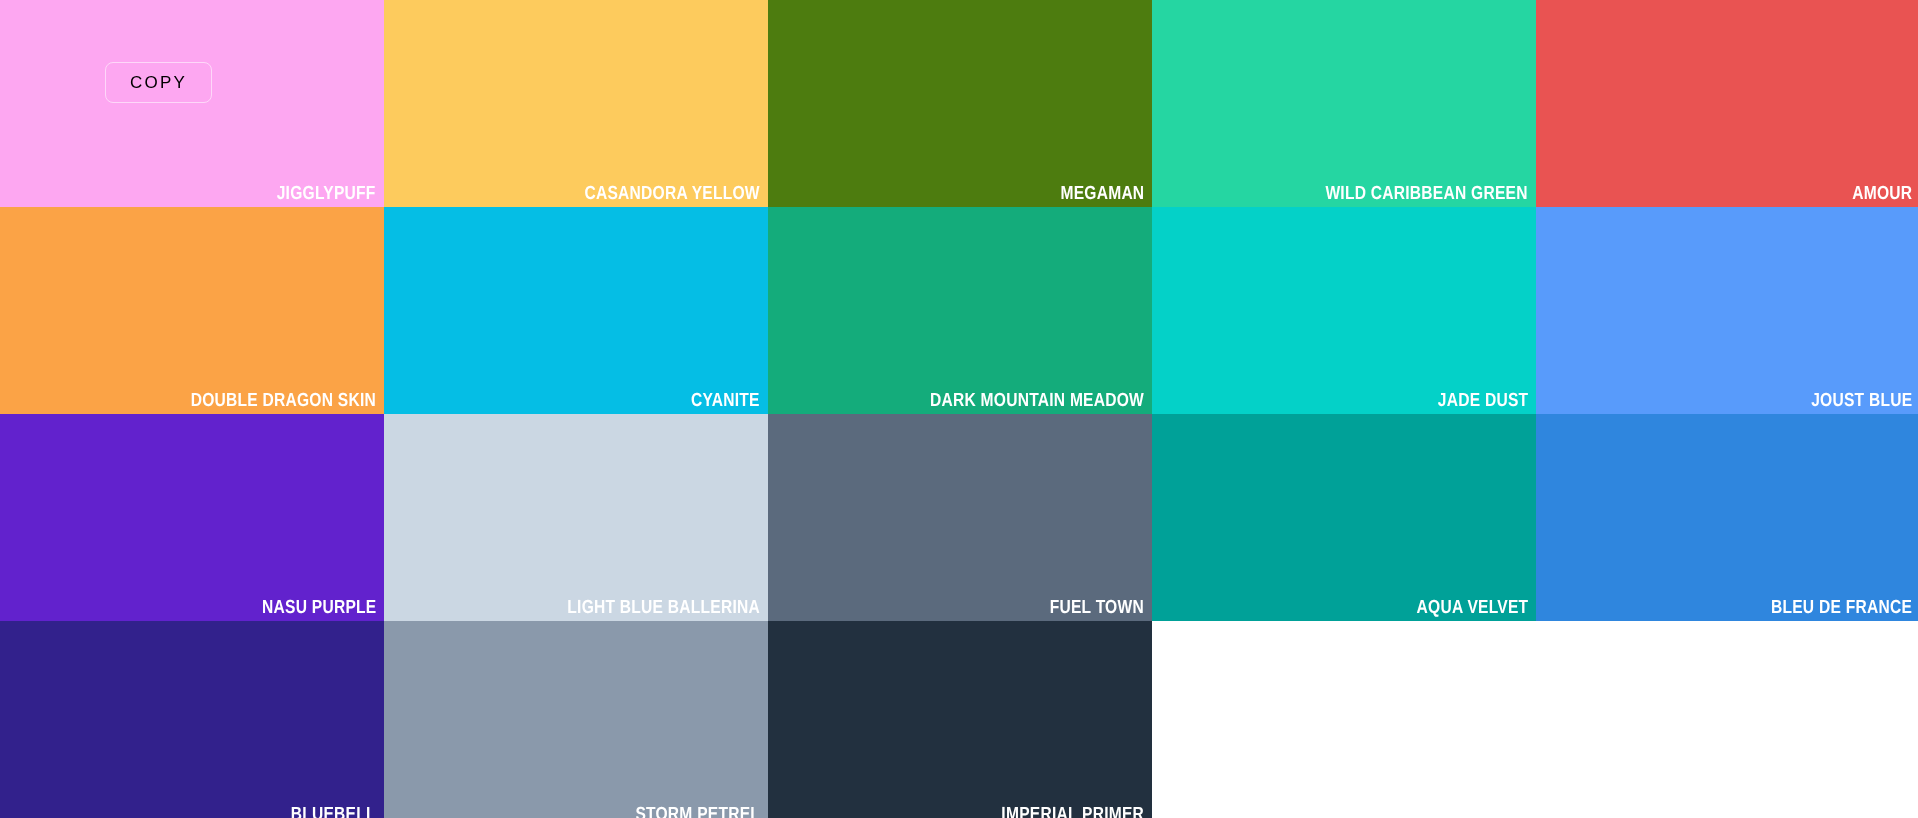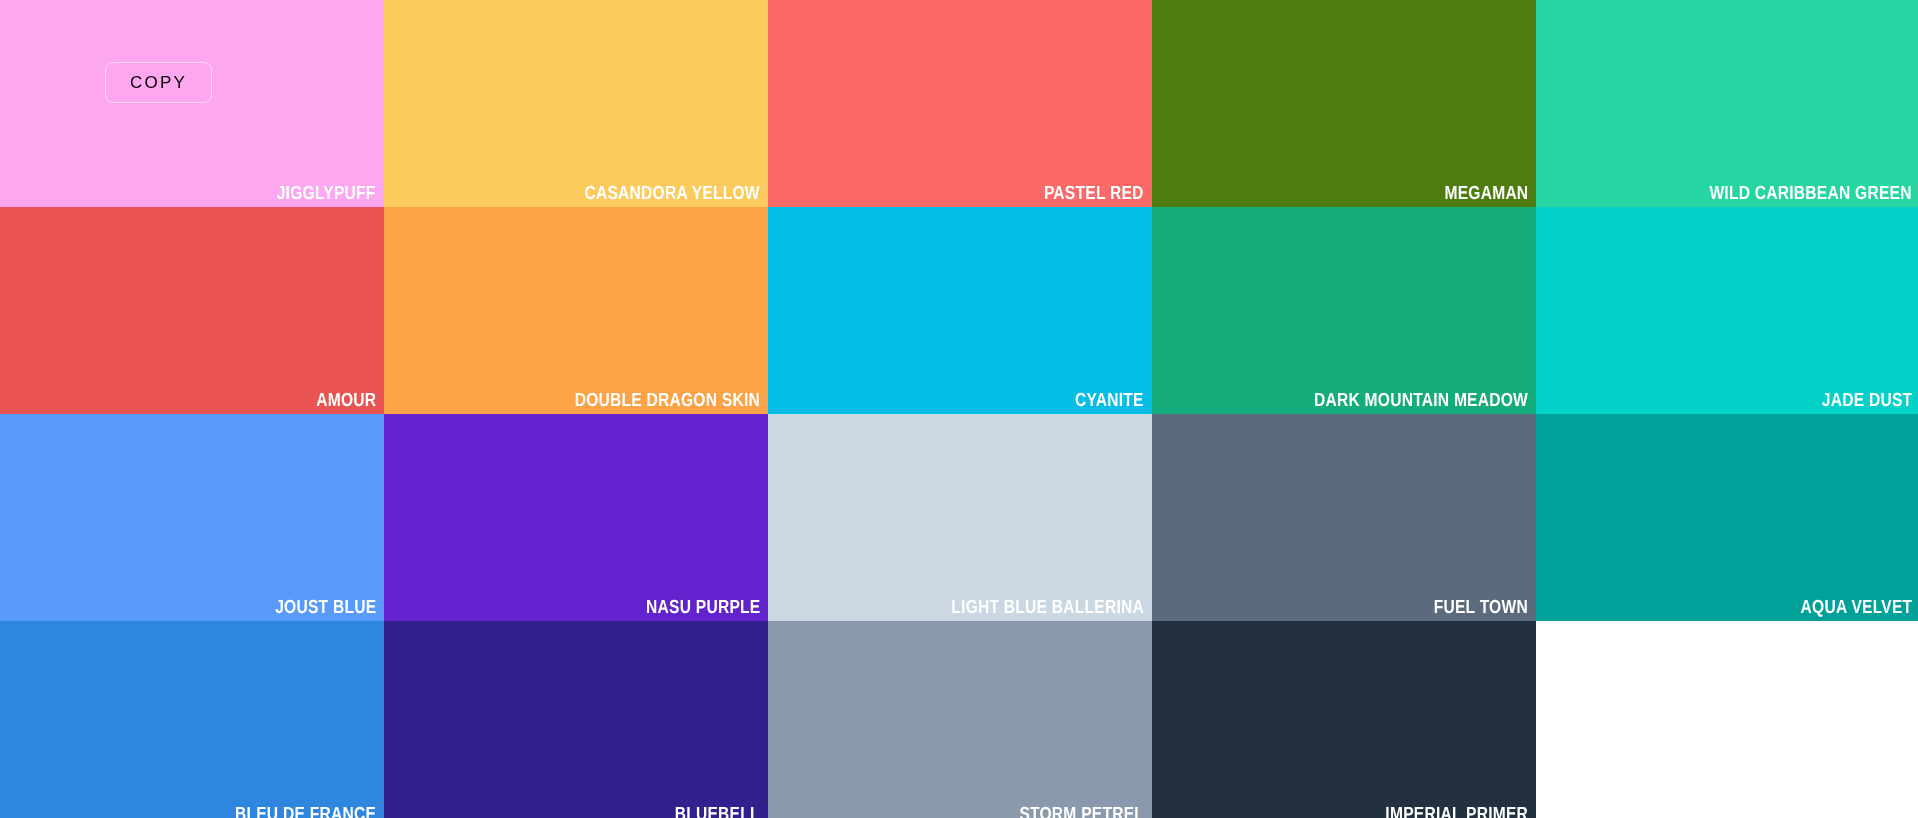--- a/index.html
+++ b/index.html
@@ -67,23 +67,20 @@
 <body>
 
 <div id="palette-grid">
     <div class="swatch" style="background: rgb(253, 167, 241);">
       <div class="copy-button">COPY</div>
       <div class="swatch-label" style="color: rgb(255, 255, 255);">JIGGLYPUFF</div>
     </div>
     <div class="swatch" style="background: rgb(253, 203, 93);">
       <div class="swatch-label" style="color: rgb(255, 255, 255);">CASANDORA YELLOW</div>
     </div>
-    <div class="swatch" style="background: rgb(251, 106, 105);">
-      <div class="swatch-label" style="color: rgb(255, 255, 255);">PASTEL RED</div>
-    </div>
     <div class="swatch" style="background: #4d7c0f;">
       <div class="swatch-label" style="color: rgb(255, 255, 255);">MEGAMAN</div>
     </div>
     <div class="swatch" style="background: rgb(37, 214, 162);">
       <div class="swatch-label" style="color: rgb(255, 255, 255);">WILD CARIBBEAN GREEN</div>
     </div>
     <div class="swatch" style="background: rgb(233, 83, 82);">
       <div class="swatch-label" style="color: rgb(255, 255, 255);">AMOUR</div>
     </div>
     <div class="swatch" style="background: rgb(251, 163, 70);">

